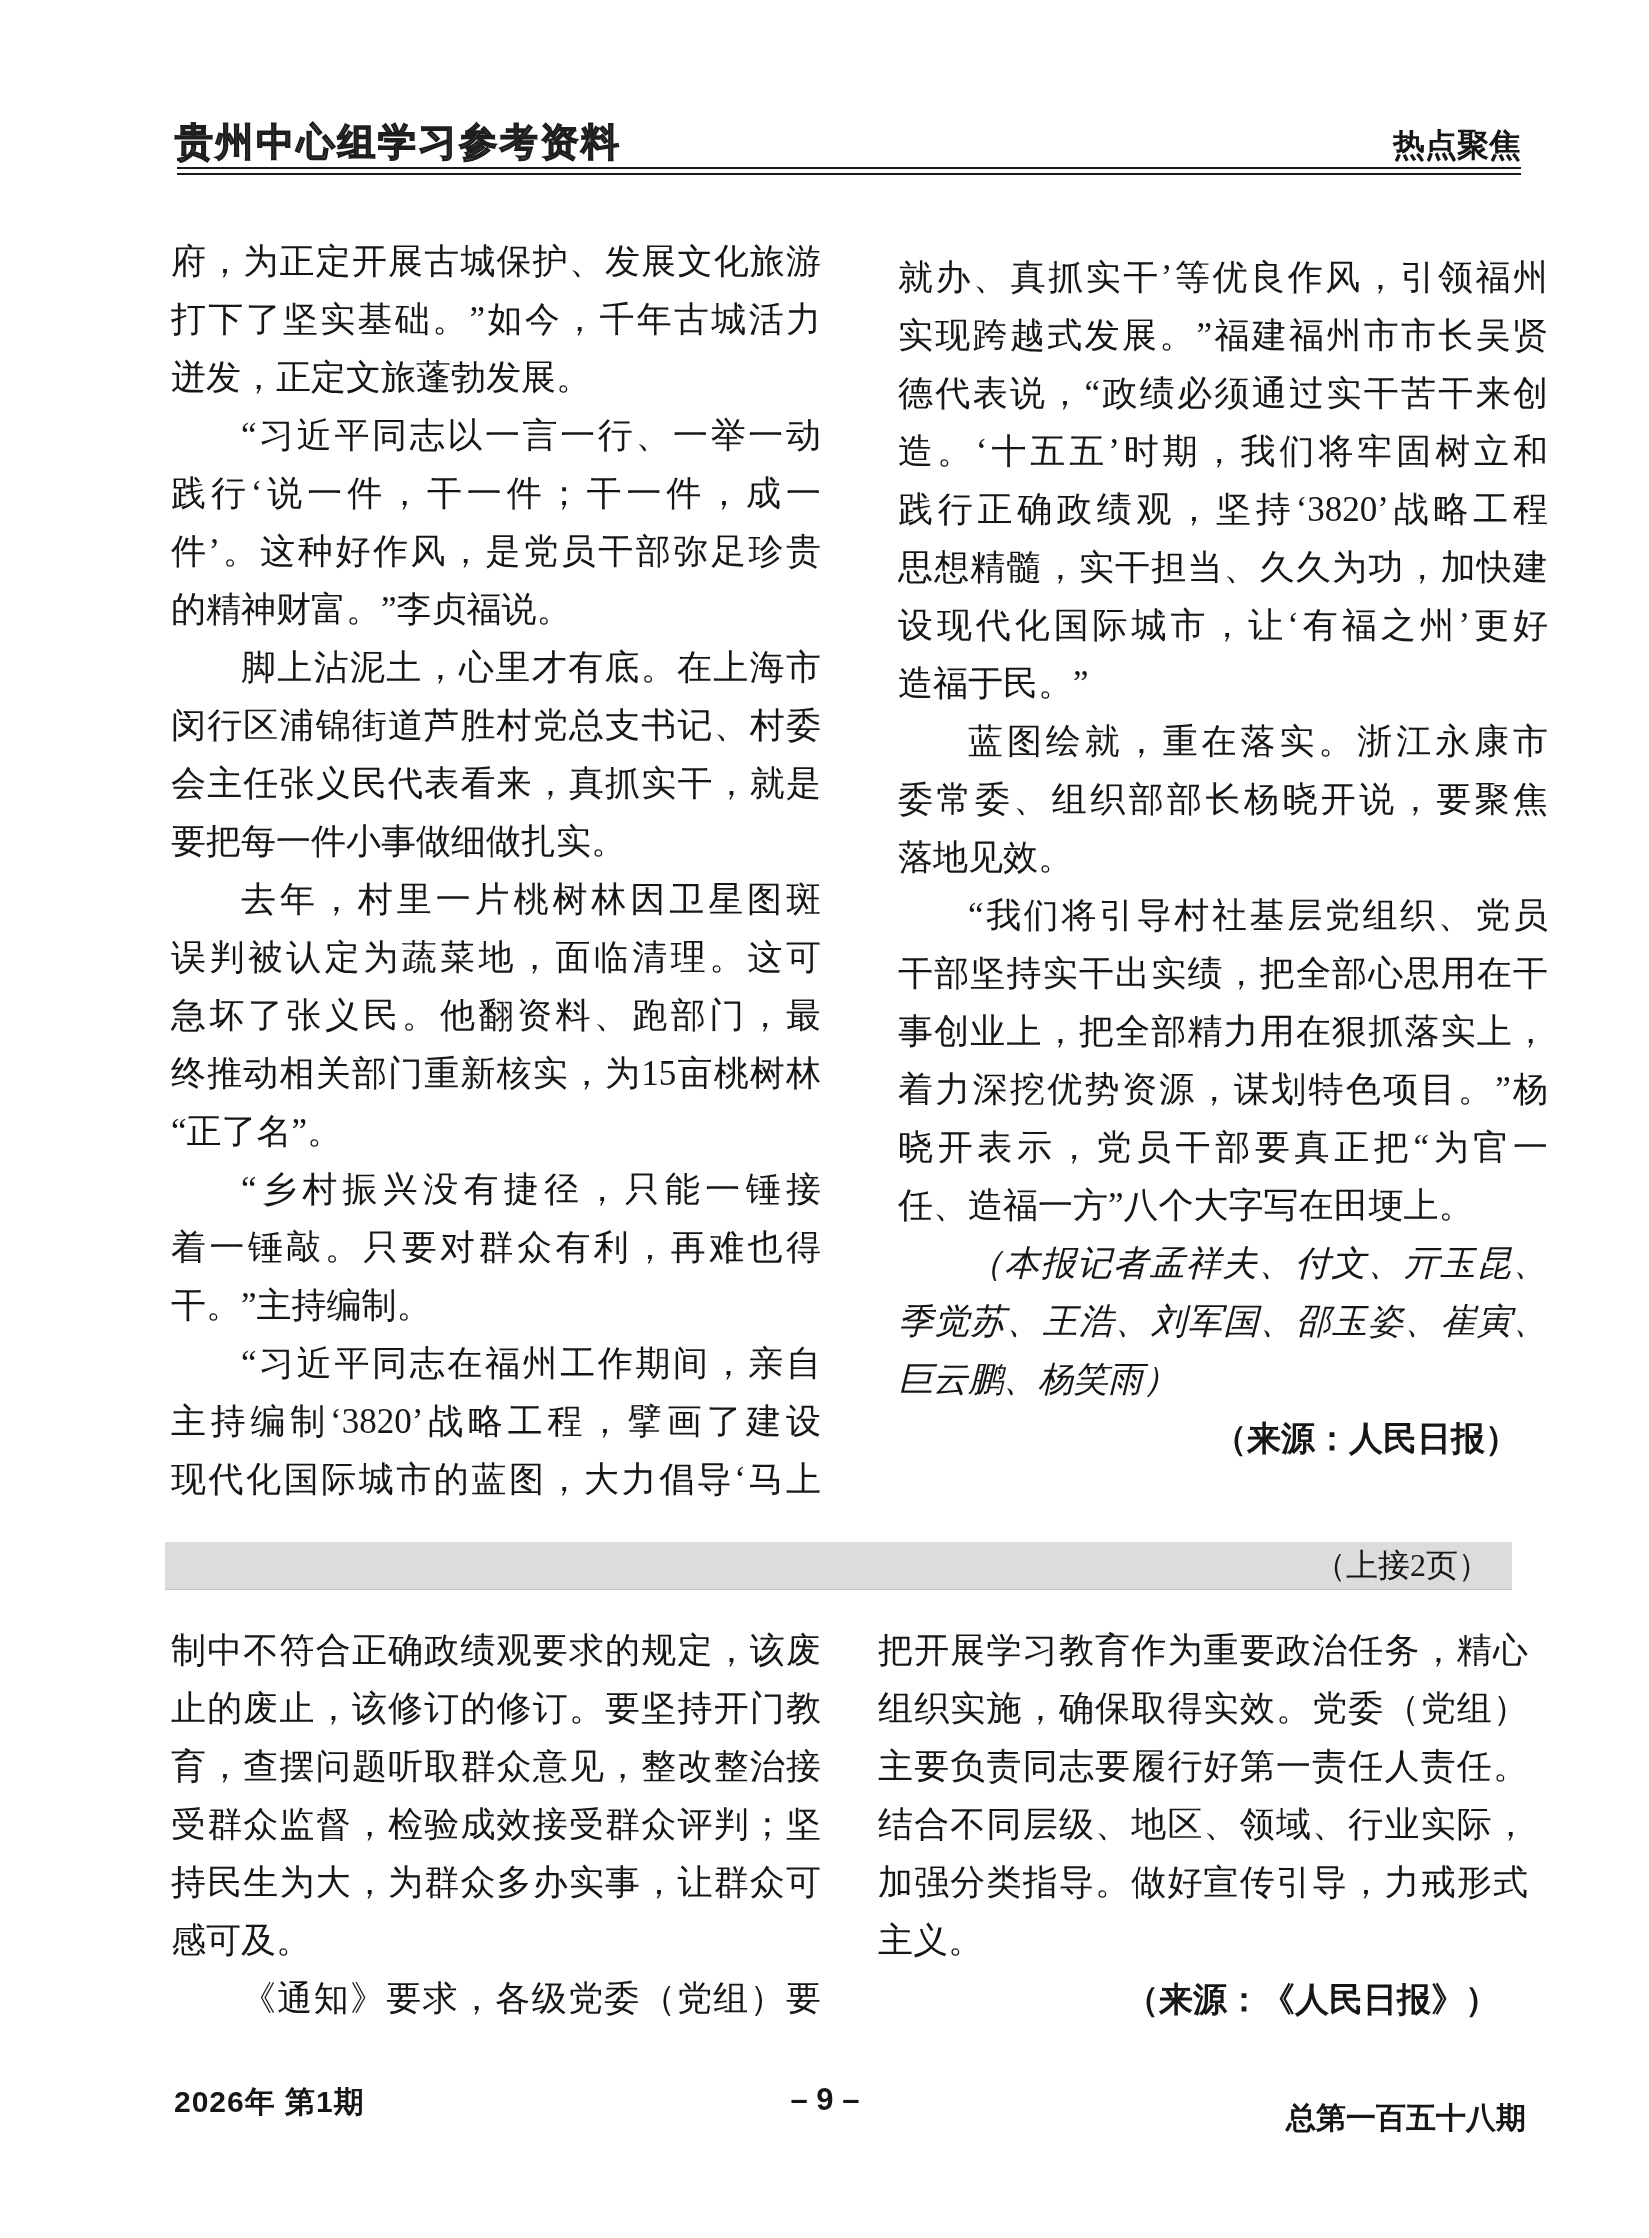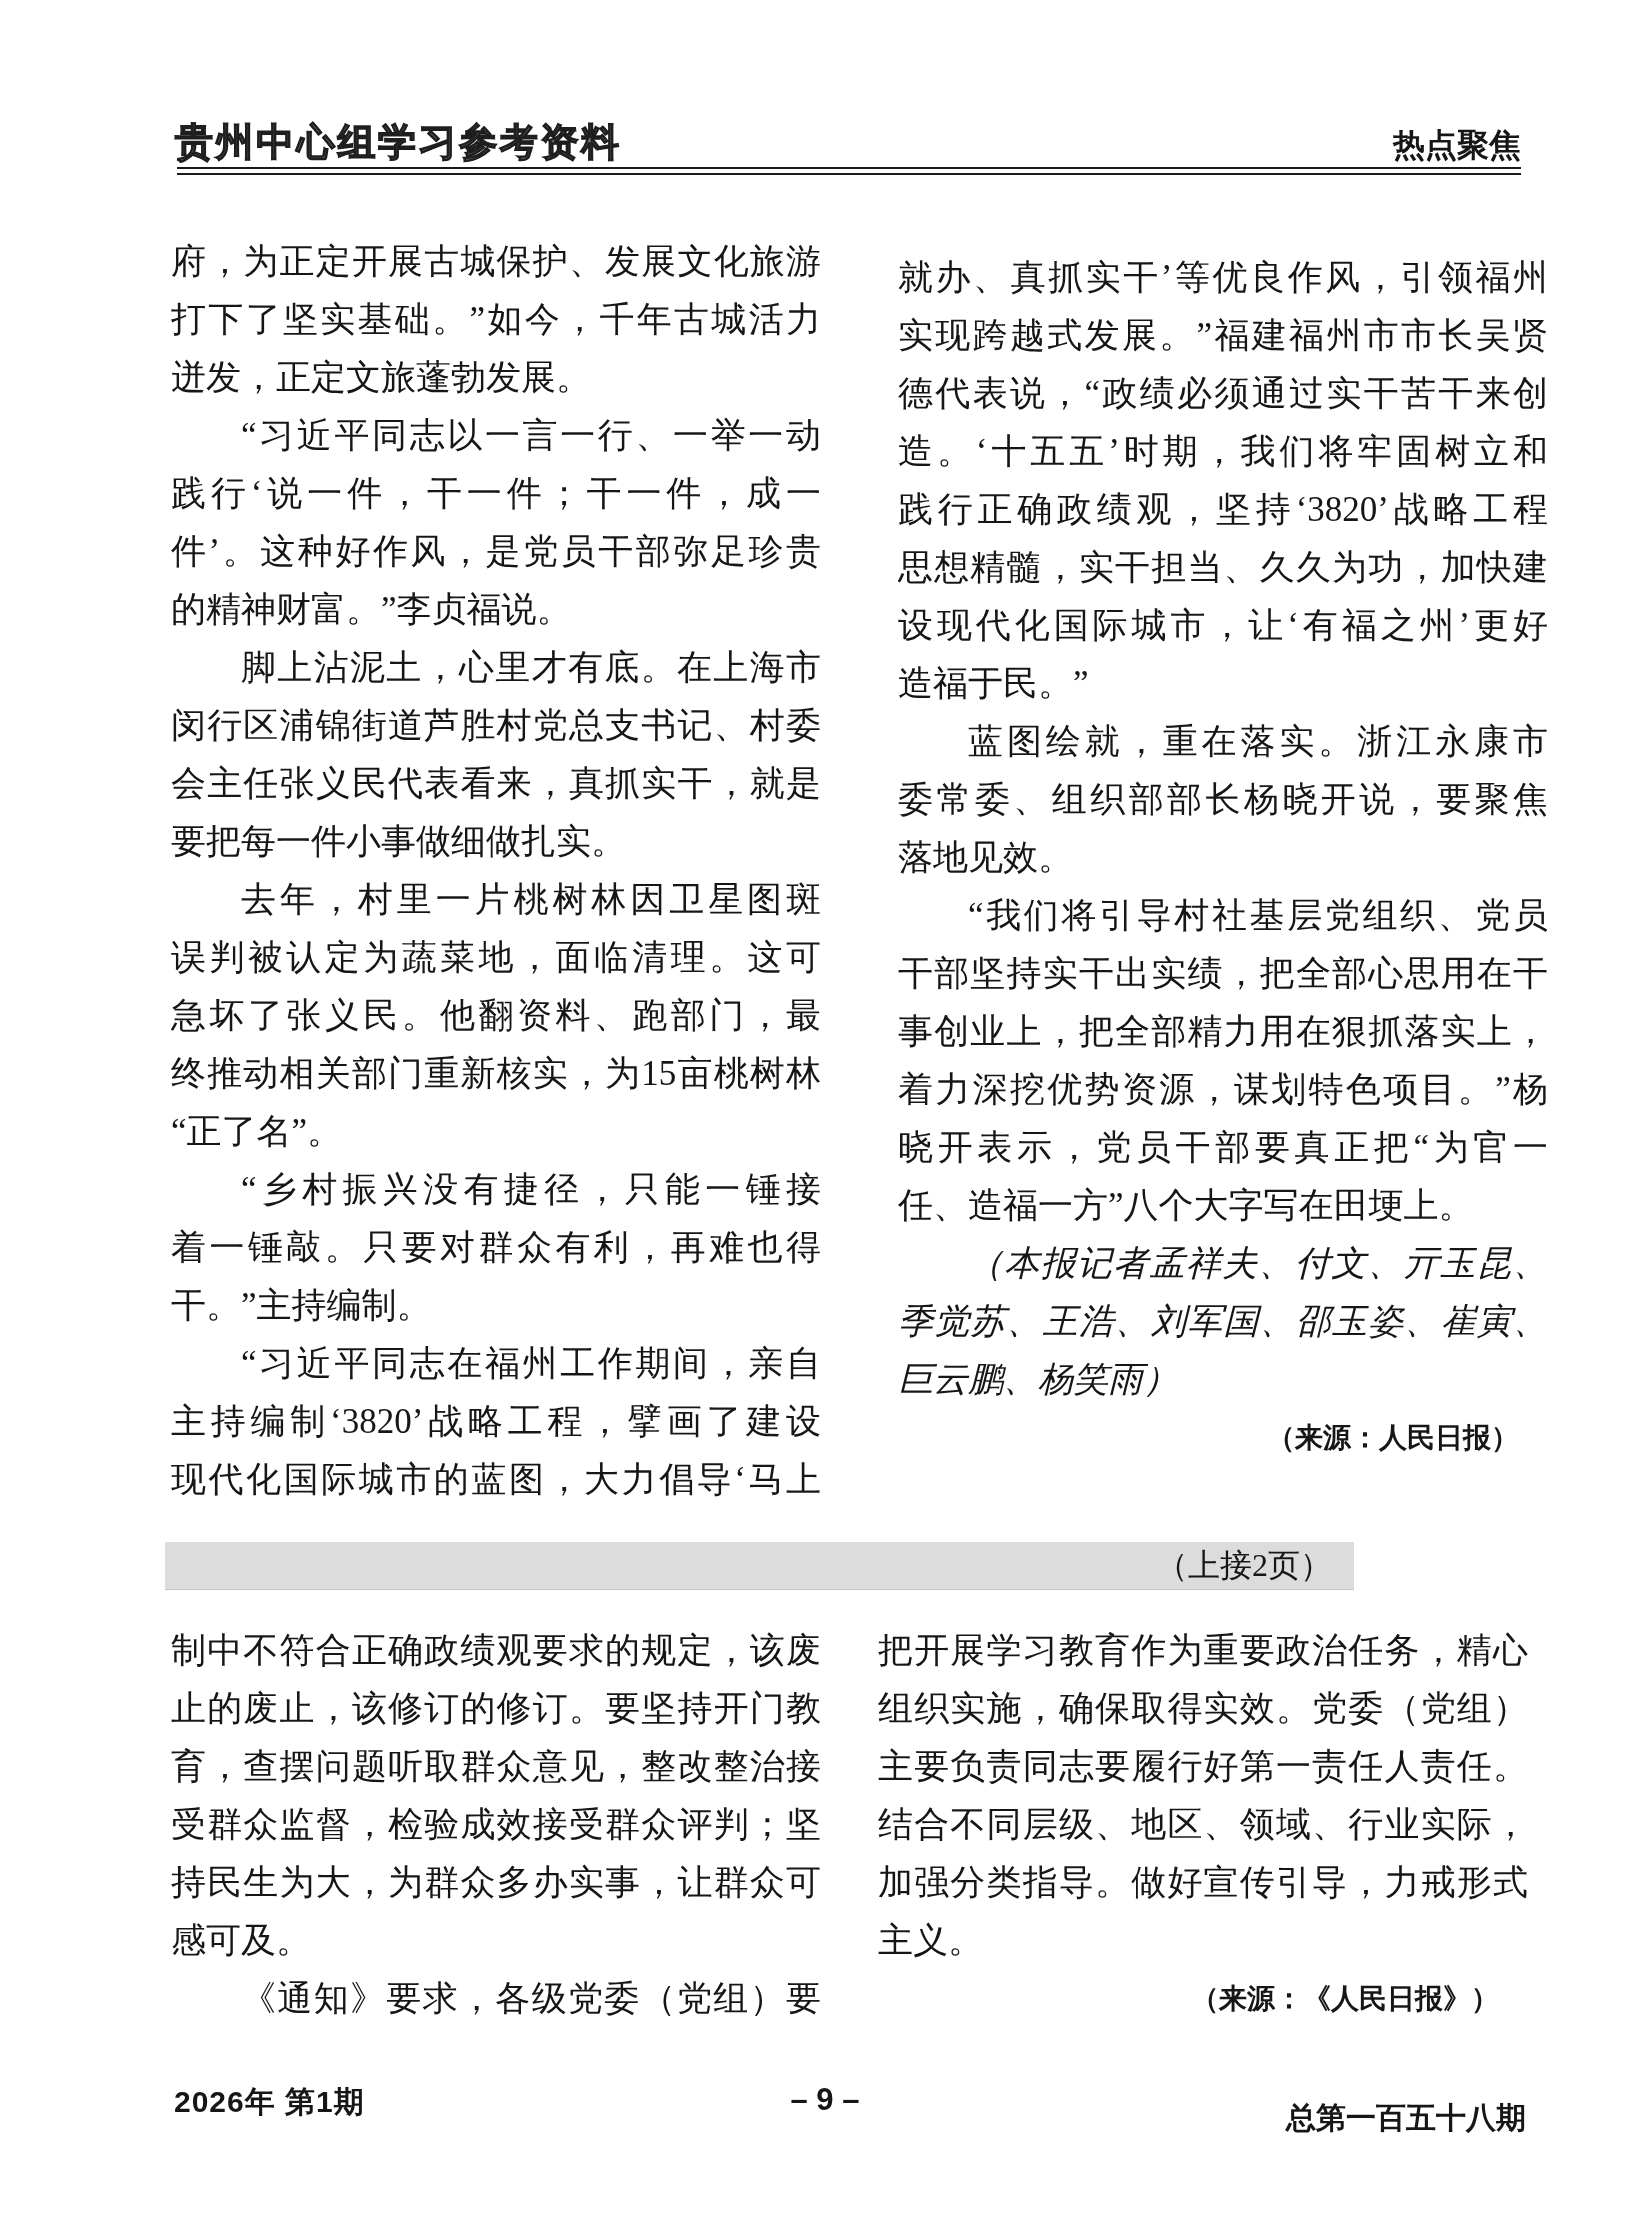--- a/index.html
+++ b/index.html
@@ -51,29 +51,29 @@
     overflow: hidden;
     white-space: nowrap;
   }
   .ln.start { text-indent: 2em; }
   .ln.end   { text-align-last: left; }
   .ln.kaiti { font-style: italic; }
   .ln.source {
     text-align-last: right;
     font-family: Liberation Sans, sans-serif;
     font-weight: 700; font-style: normal;
-    font-size: 28px;
+    font-size: 34px;
     padding-right: 29px;
     box-sizing: border-box;
   }
 
   
   .cont-bar {
     position: absolute; left: 165px; top: 1542px;
-    width: 1189px; height: 48px;
+    width: 1347px; height: 48px;
     background: #dcdcdc;
     border-bottom: 1px solid #c4c4c4;
     box-sizing: border-box;
   }
   .cont-bar .label {
     display: block;
     line-height: 47px;
     text-align: right;
     padding-right: 22px;
     font-size: 32px;

